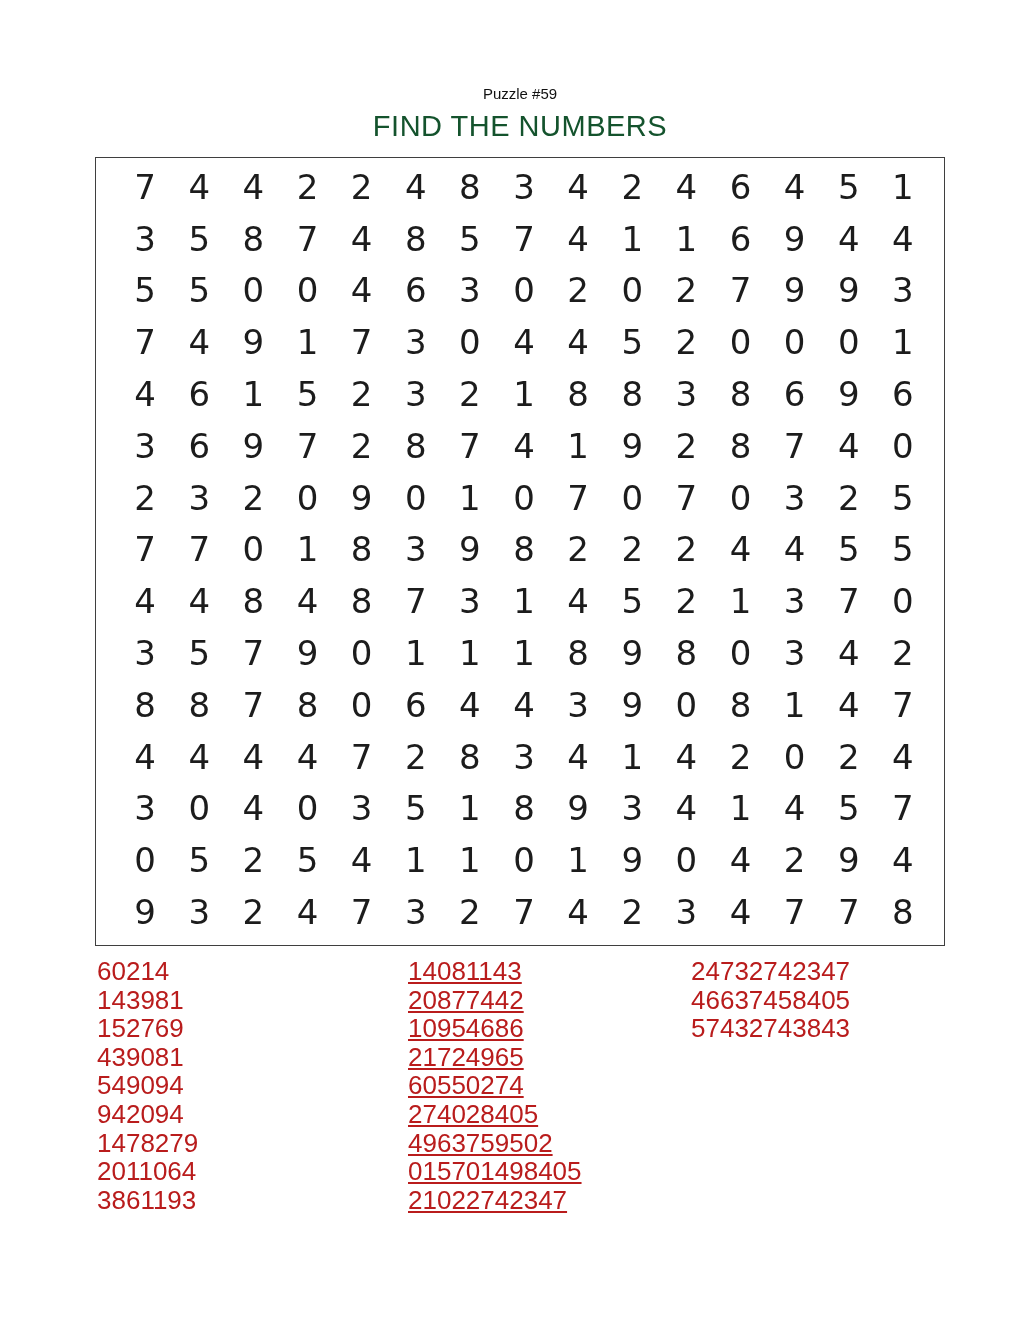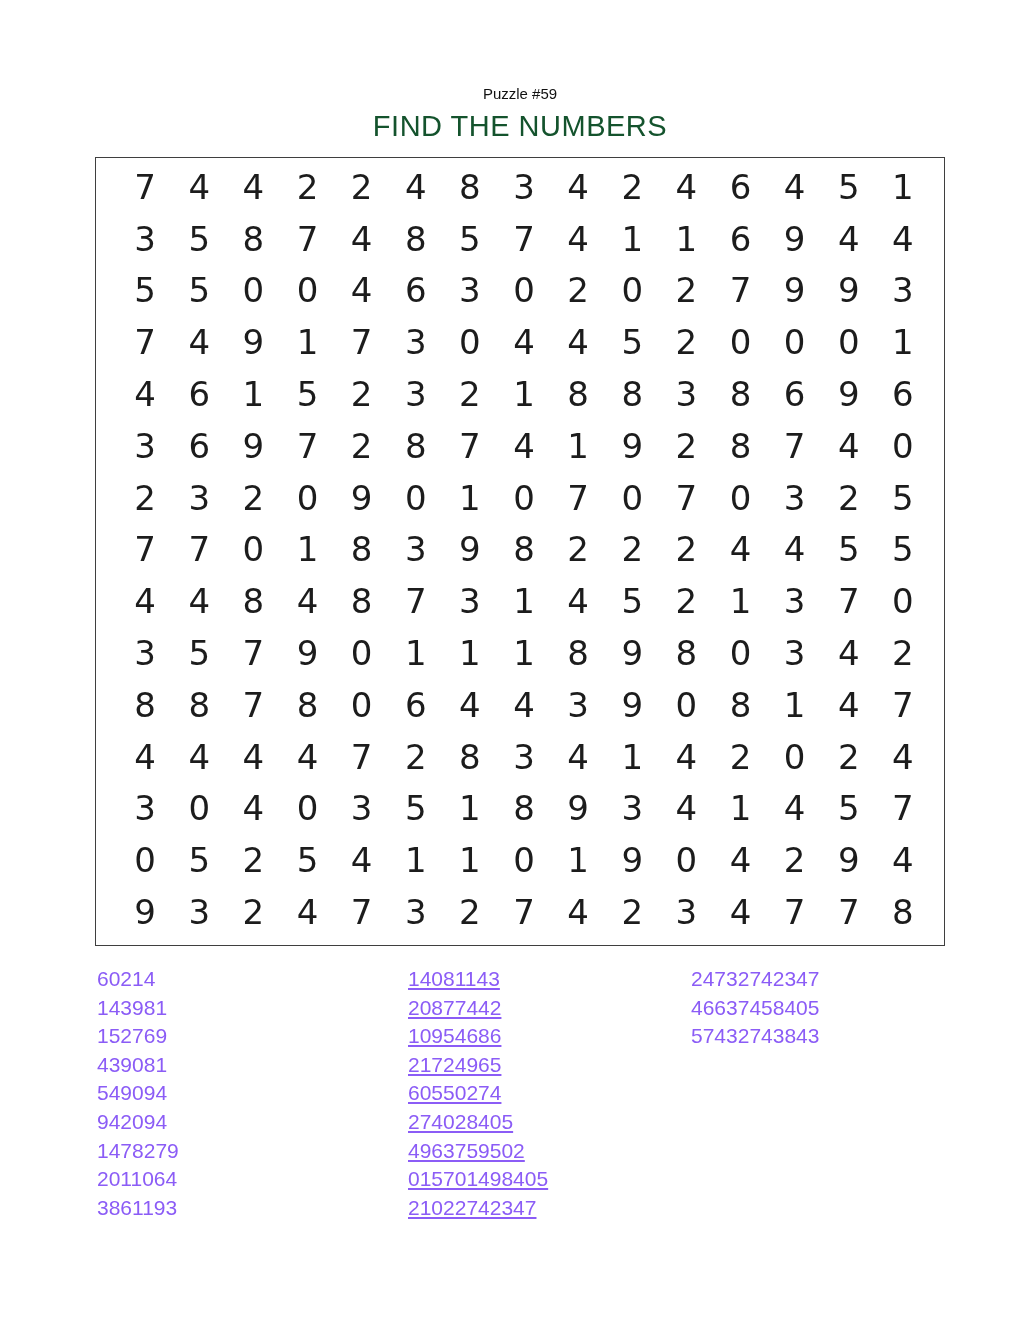--- a/index.html
+++ b/index.html
@@ -65,24 +65,24 @@
     line-height: 1;
   }
   .lists {
     position: absolute;
     left: 0;
     top: 957px;
     width: 1024px;
   }
   .num-col {
     position: absolute;
-    top: 8px;
-    font-size: 21px;
+    top: 0;
+    font-size: 26px;
     line-height: 28.6px;
-    color: #8b5cf6;
+    color: #b91c1c;
     white-space: nowrap;
   }
   .num-col-1 { left: 97px; }
   .num-col-2 { left: 408px; text-decoration: underline; }
   .num-col-3 { left: 691px; text-align: right; }
 </style>
 </head>
 <body>
 
 <div class="page">

